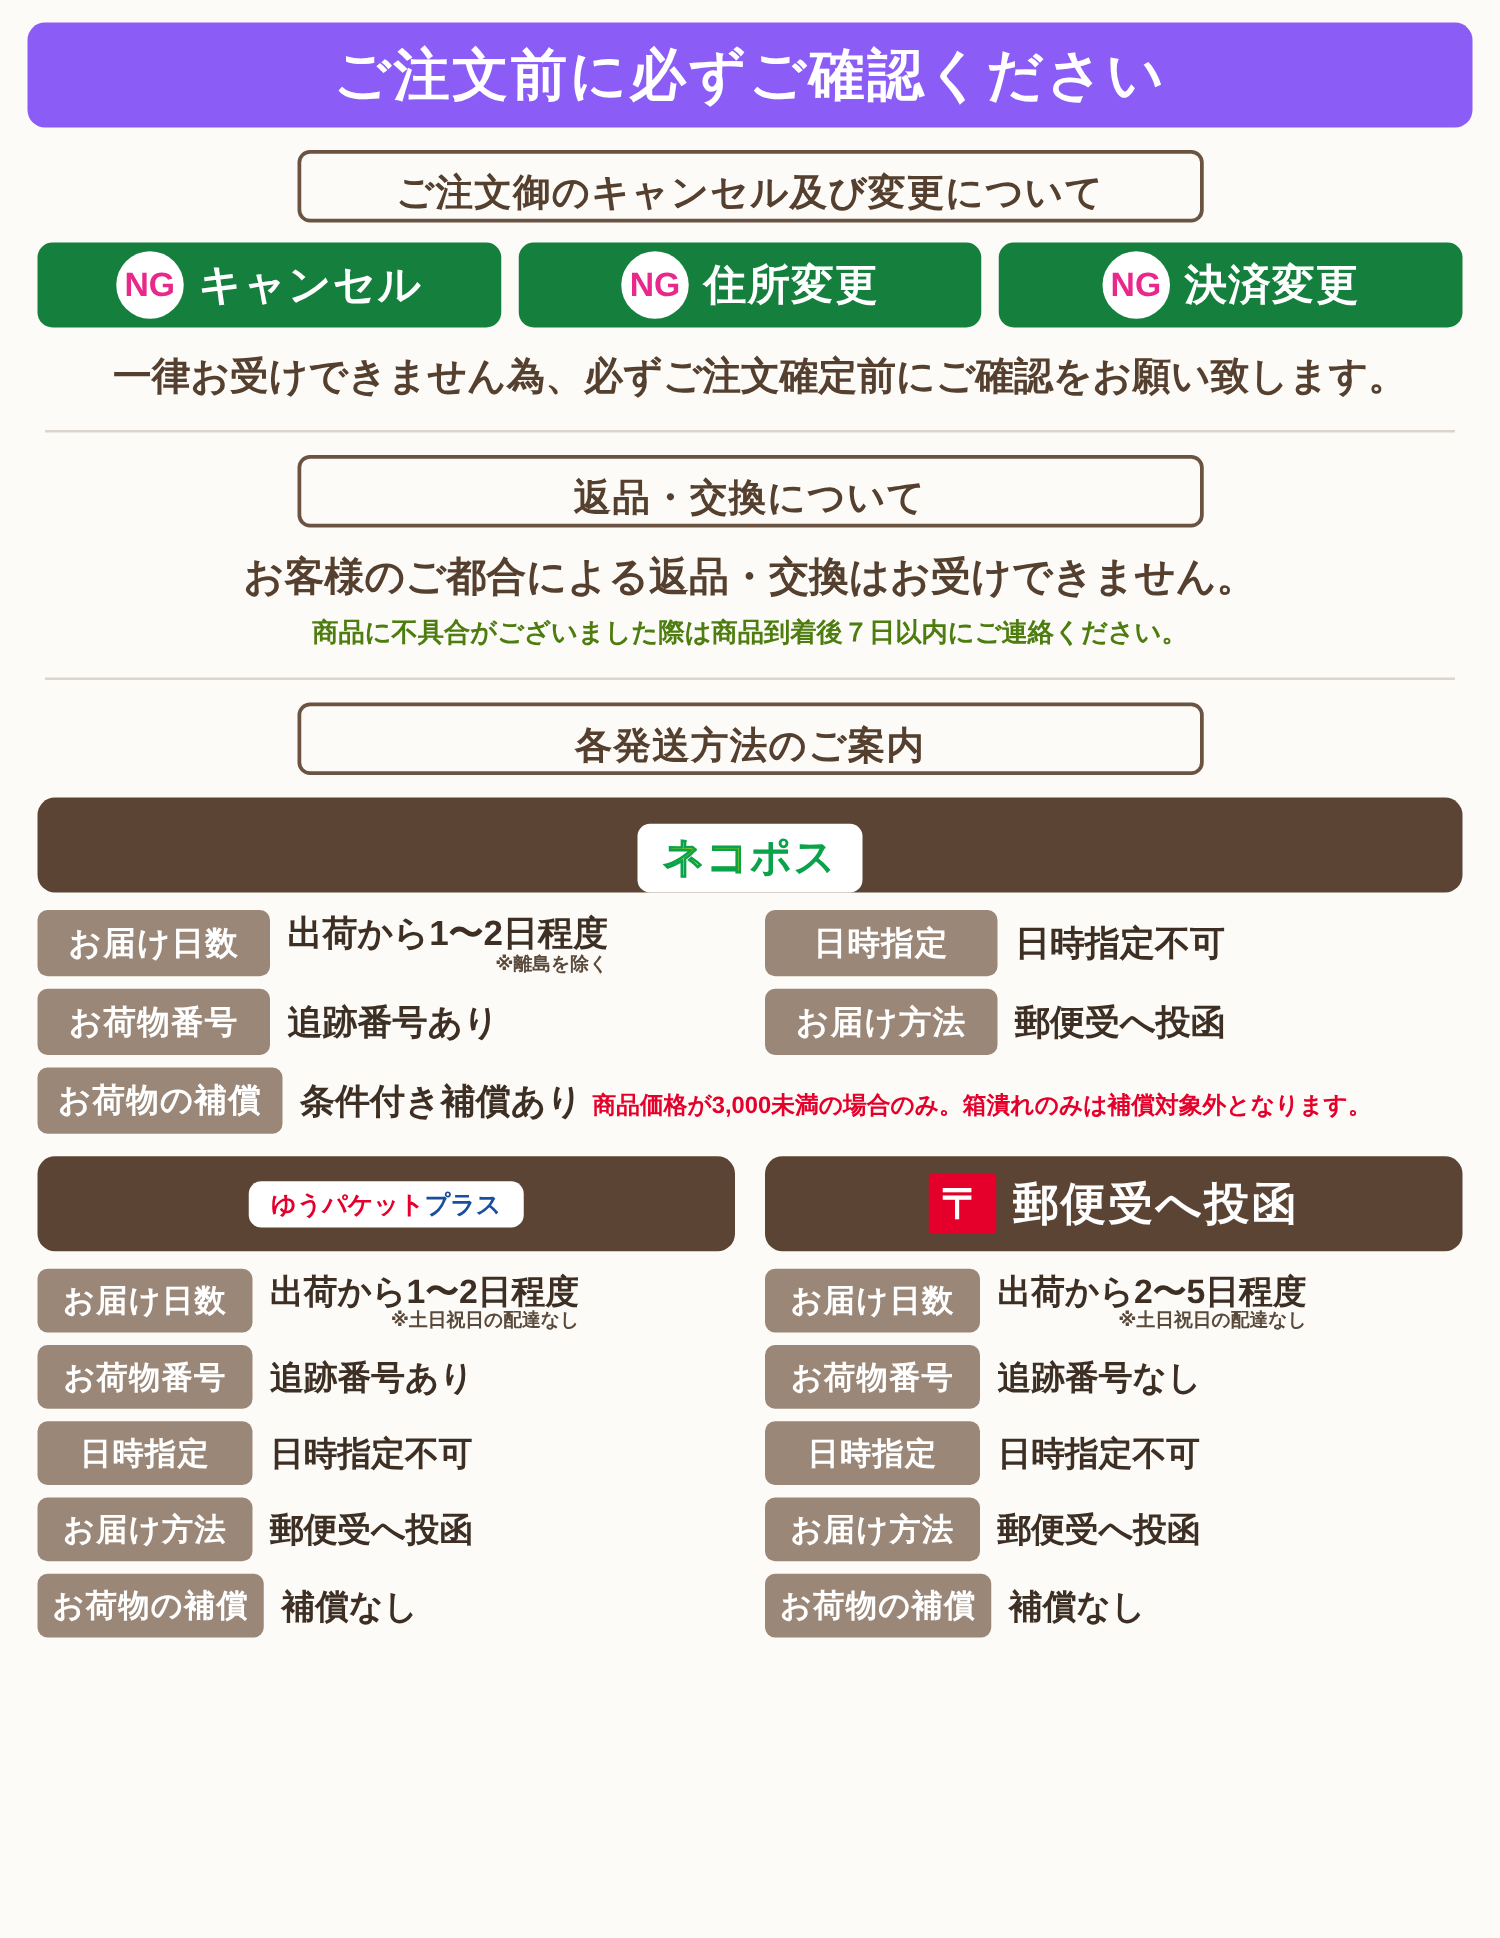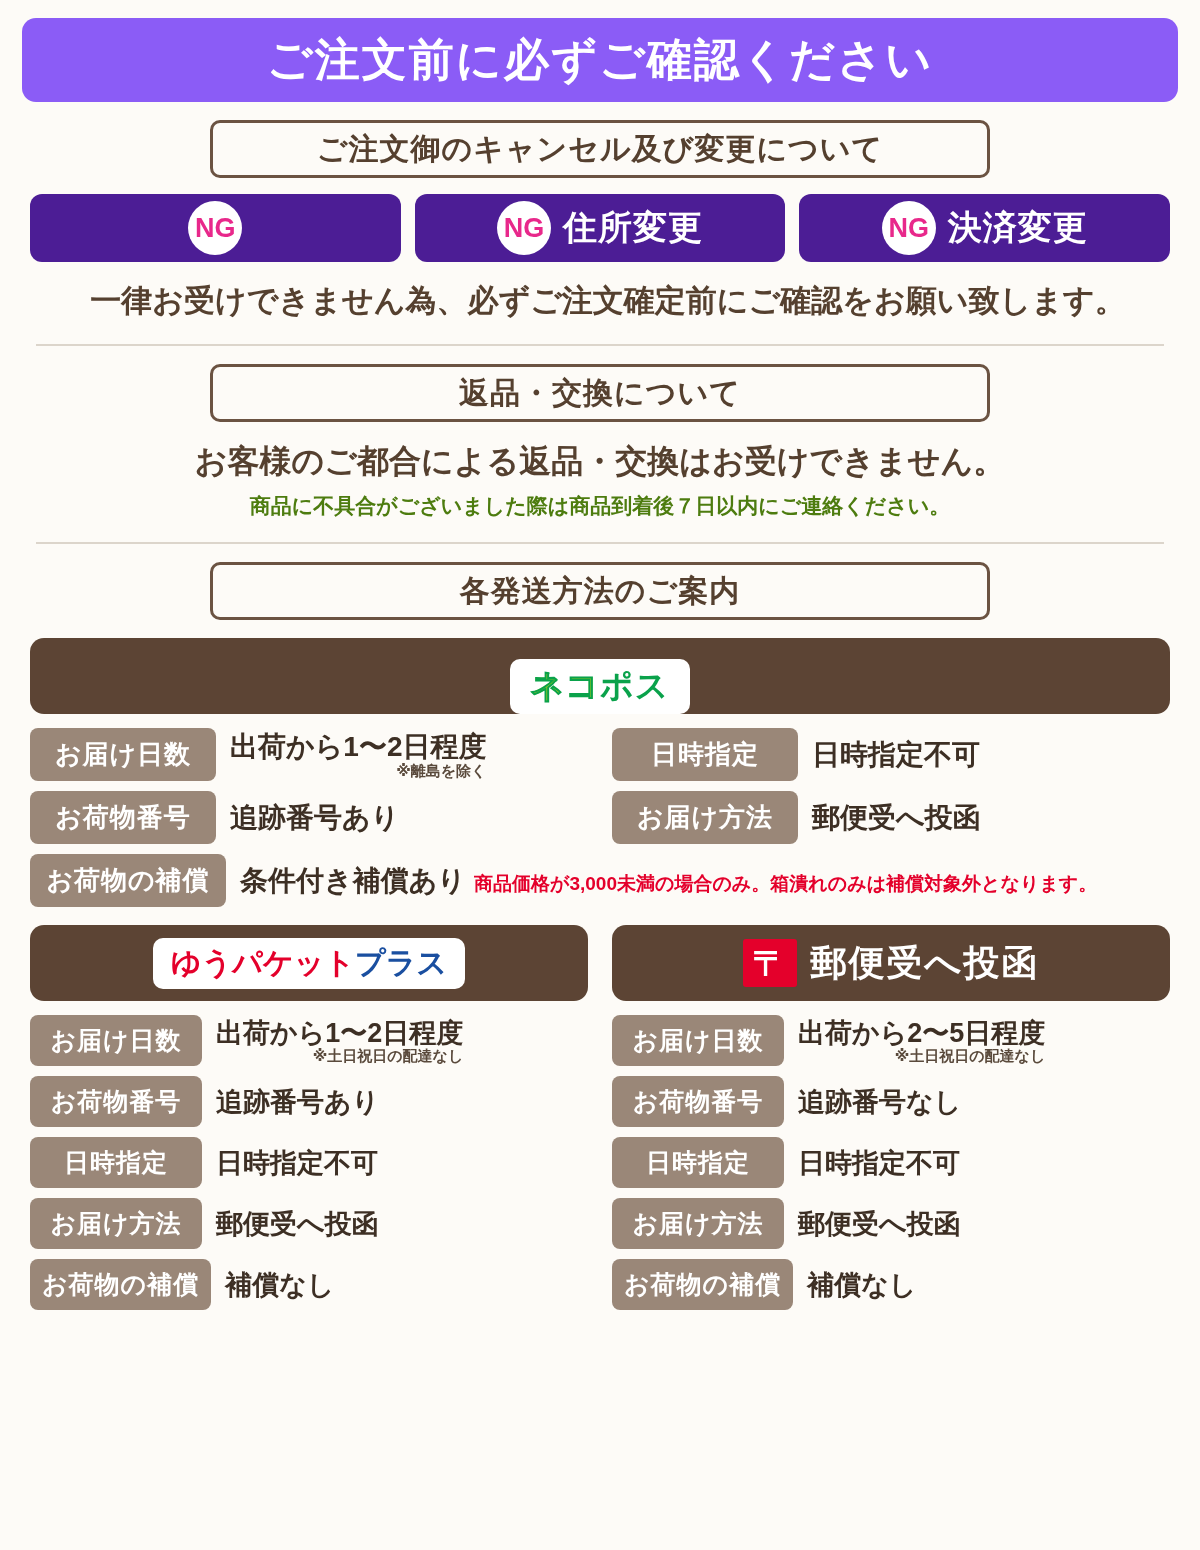--- a/index.html
+++ b/index.html
@@ -31,45 +31,45 @@
   .header-bar .title {
     color: #ffffff;
     font-size: 45px;
     font-weight: 700;
     letter-spacing: 2px;
   }
 
   
   .pill {
     margin: 18px auto 0 auto;
-    width: 780px;
+    width: 725px;
     height: 58px;
     border: 3px solid #6b5342;
     border-radius: 10px;
     display: flex;
-    align-items: center;
+    align-items: flex-end;
     justify-content: center;
     background: #fdfbf7;
   }
   .pill span {
     color: #55402f;
     font-size: 30px;
     font-weight: 700;
     letter-spacing: 1px;
   }
 
   
   .ng-row {
     margin: 16px 30px 0 30px;
     display: flex;
     gap: 14px;
   }
   .ng-item {
     flex: 1;
-    background: #4c1d95;
+    background: #15803d;
     border-radius: 12px;
     height: 68px;
     display: flex;
     align-items: center;
     justify-content: center;
     gap: 12px;
   }
   .ng-badge {
     width: 54px;
     height: 54px;
@@ -142,21 +142,21 @@
     letter-spacing: 1px;
     display: inline-block;
     margin-top: 20px;
   }
   .logo-nekopos .yellow { color: #f5e400; -webkit-text-stroke: 1px #0aa24b; }
 
   .logo-yupacket {
     background: #ffffff;
     border-radius: 10px;
     padding: 5px 18px;
-    font-size: 30px;
+    font-size: 20px;
     font-weight: 700;
     letter-spacing: 0px;
     display: inline-block;
   }
   .logo-yupacket .red { color: #e4002b; }
   .logo-yupacket .blue { color: #1a4fa0; }
 
   .logo-teikei {
     display: flex;
     align-items: center;
@@ -253,20 +253,21 @@
     <div class="title">ご注文前に必ずご確認ください</div>
   </div>
 
   <div class="pill">
     <span>ご注文御のキャンセル及び変更について</span>
   </div>
 
   <div class="ng-row">
     <div class="ng-item">
       <div class="ng-badge">NG</div>
+      <div class="ng-text">キャンセル</div>
     </div>
     <div class="ng-item">
       <div class="ng-badge">NG</div>
       <div class="ng-text">住所変更</div>
     </div>
     <div class="ng-item">
       <div class="ng-badge">NG</div>
       <div class="ng-text">決済変更</div>
     </div>
   </div>

